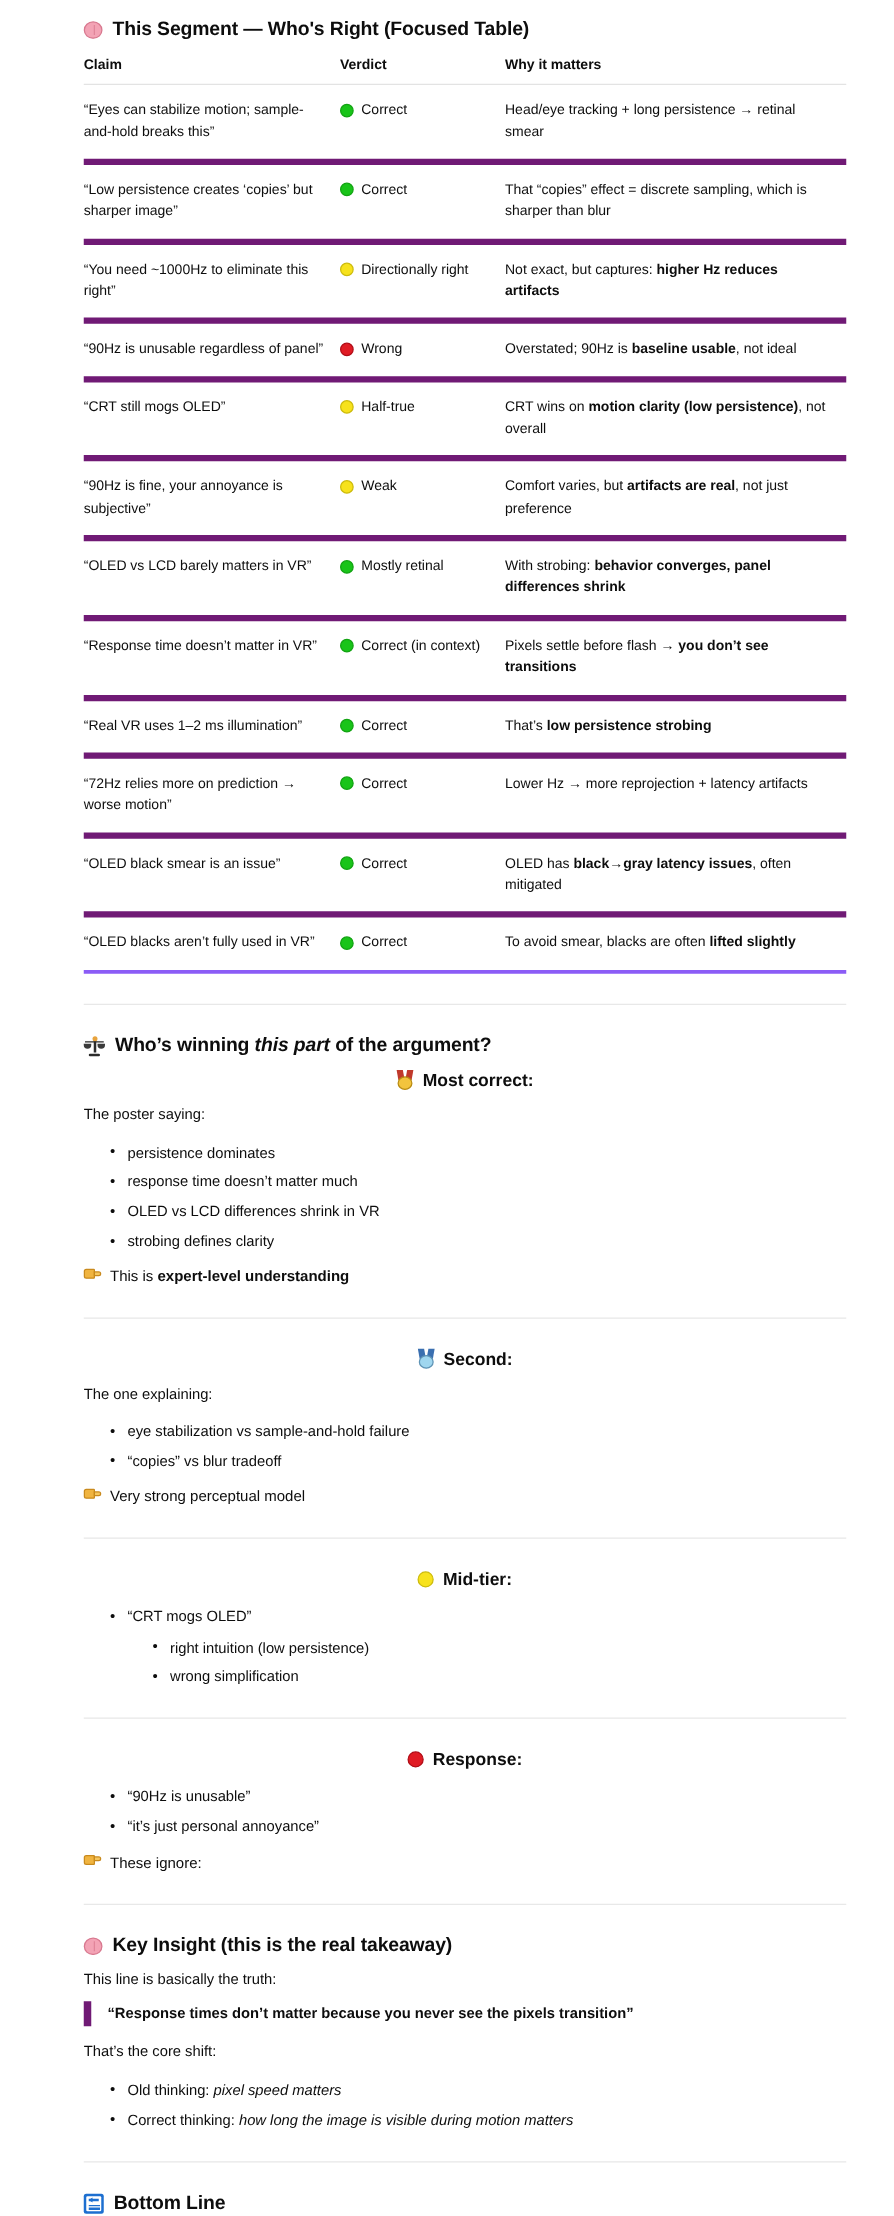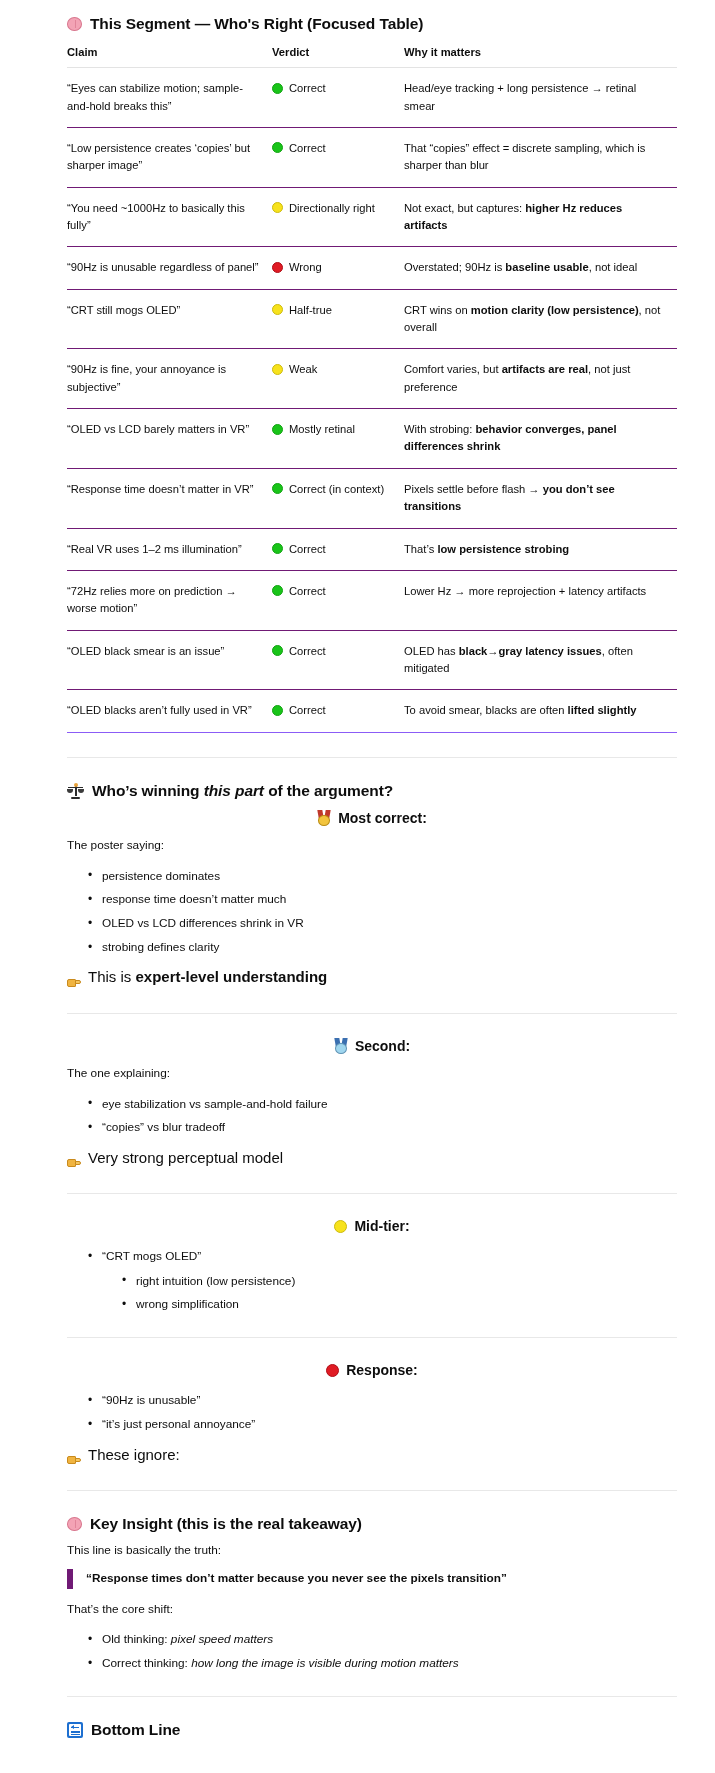--- a/index.html
+++ b/index.html
@@ -130,25 +130,25 @@
     color: #0d0d0d;
     padding: 4px 10px 9px 0;
     border-bottom: 1px solid #e3e3e3;
     vertical-align: bottom;
     margin-top: 40px;
   }
   table.claims td {
     font-size: 11.2px;
     color: #0d0d0d;
     padding: 12px 10px 12px 0;
-    border-bottom: 1px solid #701a75;
+    border-bottom: 5px solid #701a75;
     vertical-align: top;
     line-height: 1.55;
   }
-  table.claims tr:last-child td { border-bottom: 1px solid #8b5cf6; }
+  table.claims tr:last-child td { border-bottom: 3px solid #8b5cf6; }
   col.c-claim   { width: 205px; }
   col.c-verdict { width: 132px; }
   col.c-why     { width: 273px; }
   .verdict-cell { display: flex; align-items: flex-start; gap: 6px; }
   .verdict-cell .dot { margin-top: 2.5px; }
   td b, th b { font-weight: bold; }
 
   
   .p {
     font-size: 11.8px;
@@ -177,23 +177,23 @@
     color: #0d0d0d;
   }
   ul.bl ul.bl {
     margin: 6px 0 0 0;
     padding-left: 20px;
   }
   ul.bl ul.bl > li { margin-bottom: 5px; }
 
   .handline {
     display: flex;
-    align-items: flex-end;
+    align-items: flex-start;
     gap: 6px;
-    font-size: 15px;
+    font-size: 12px;
     line-height: 1.5;
     margin: 0 0 10px 0;
     font-weight: bold;
   }
   .handline .hand { margin-top: 1px; }
   .handline.normal { font-weight: normal; }
 
   hr.sep {
     border: 0;
     border-top: 1px solid #e8e8e8;
@@ -248,21 +248,21 @@
             <td>“Low persistence creates ‘copies’ but sharper image”</td>
             <td>
               <span class="verdict-cell">
                 <span class="dot green"></span>
                 <span>Correct</span>
               </span>
             </td>
             <td>That “copies” effect = discrete sampling, which is sharper than blur</td>
           </tr>
           <tr>
-            <td>“You need ~1000Hz to basically this fully”</td>
+            <td>“You need ~1000Hz to eliminate this right”</td>
             <td>
               <span class="verdict-cell">
                 <span class="dot yellow"></span>
                 <span>Directionally right</span>
               </span>
             </td>
             <td>Not exact, but captures: <b>higher Hz reduces artifacts</b></td>
           </tr>
           <tr>
             <td>“90Hz is unusable regardless of panel”</td>

